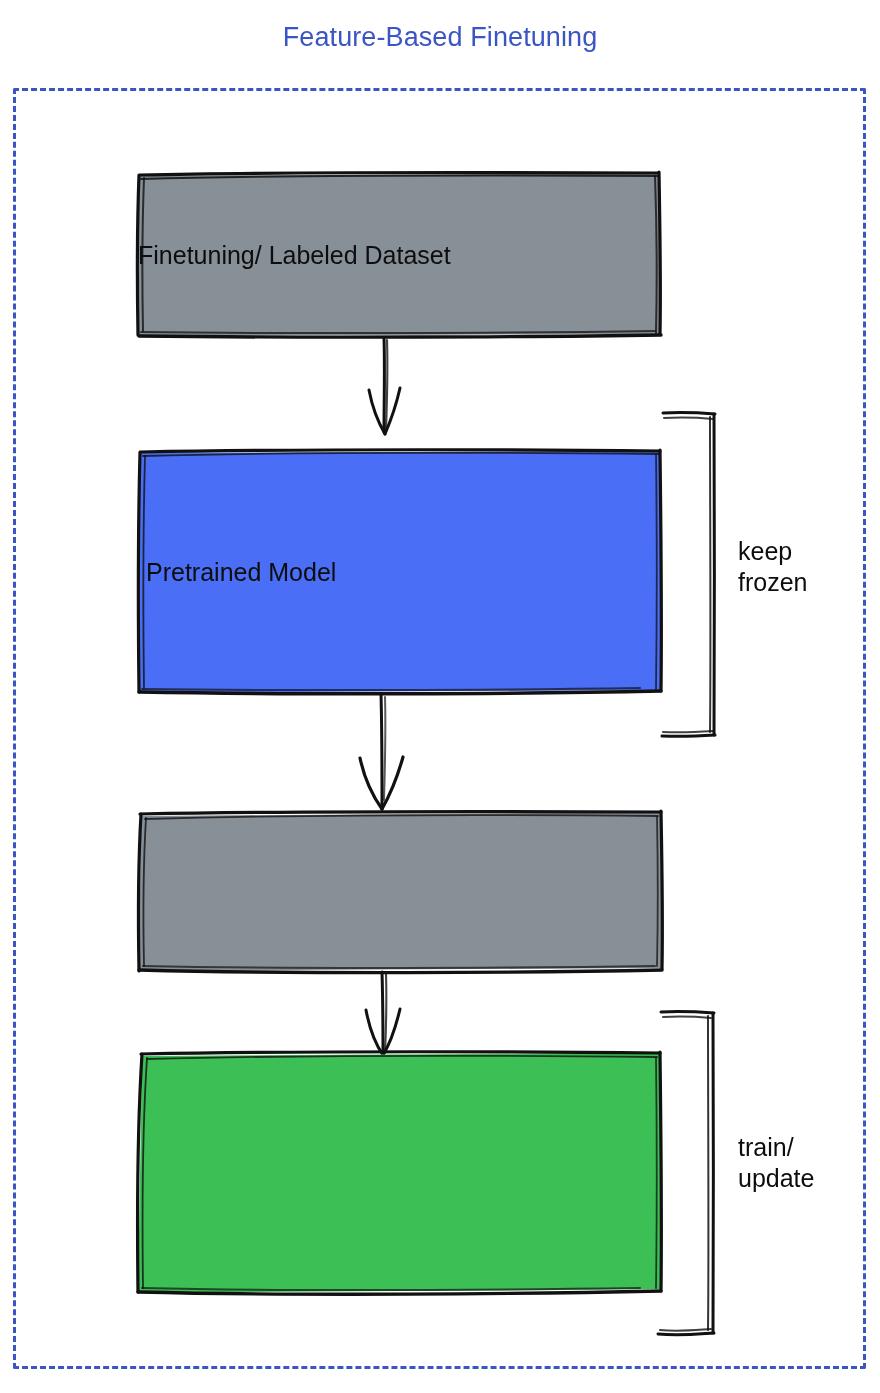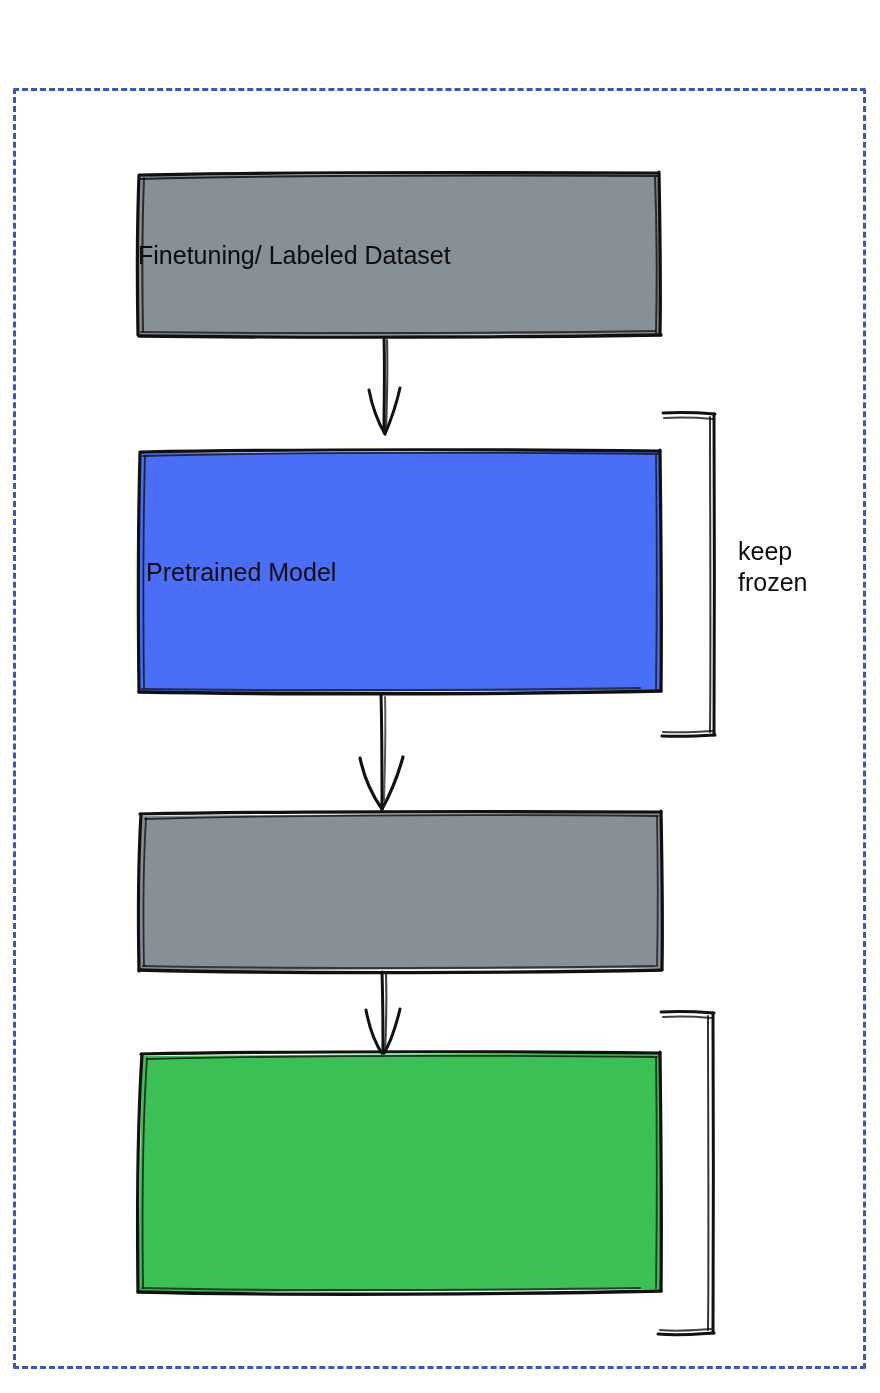--- a/index.html
+++ b/index.html
@@ -88,20 +88,21 @@
     margin-top: 39px;
   }
   #label-keep-frozen { left: 738px; top: 497px;  width: 120px; }
   #label-train-update{ left: 738px; top: 1093px; width: 125px; }
 </style>
 </head>
 <body>
 
 <div id="canvas">
 
+  <div class="diagram-title">Feature-Based Finetuning</div>
 
   <div class="frame"></div>
 
   <svg width="880" height="1393" viewBox="0 0 880 1393" style="position:absolute;left:0;top:0;">
 
     <g>
       <path d="M139,176 L659,173 L661,334 L139,336 Z" fill="#878f97"></path>
       <path d="M140,175 C230,173 430,172 658,173" fill="none" stroke="#111" stroke-width="3.2" stroke-linecap="round"></path>
       <path d="M141,179 C250,176 450,175 659,176" fill="none" stroke="#111" stroke-width="2" stroke-linecap="round" opacity="0.85"></path>
       <path d="M659,172 C660,230 661,286 660,334" fill="none" stroke="#111" stroke-width="3.2" stroke-linecap="round"></path>
@@ -195,14 +196,16 @@
 
   <div class="node" id="node-pretrained">
     <span class="node-label">Pretrained Model</span>
   </div>
 
 
 
   <div class="side-label" id="label-keep-frozen">keep
 frozen</div>
 
+  <div class="side-label" id="label-train-update">train/
+update</div>
 
 </div>
 
 </body></html>

